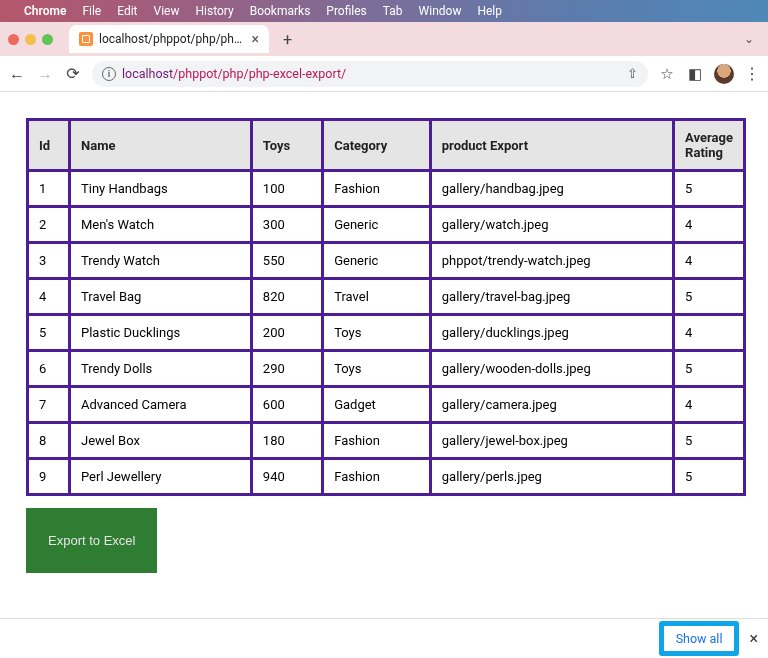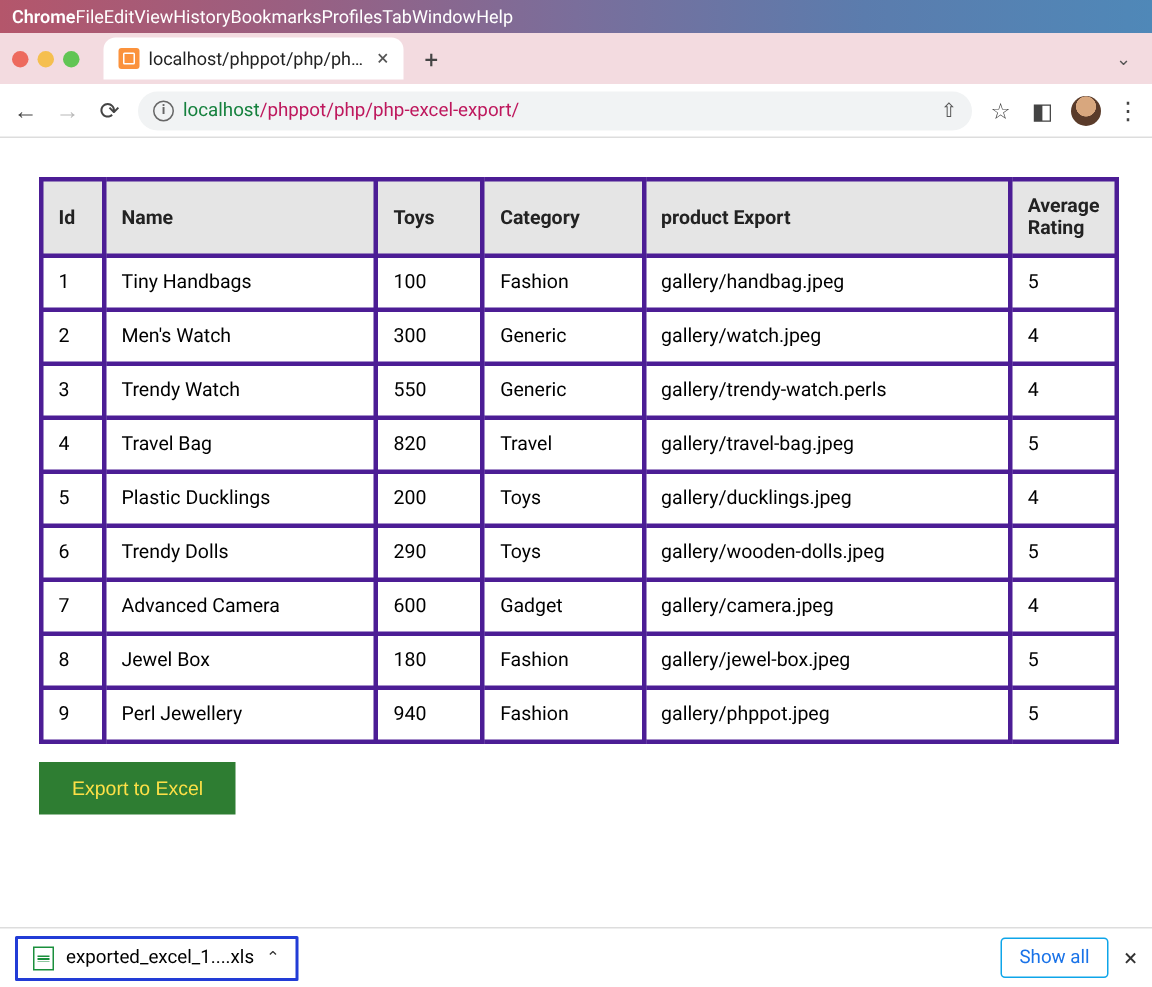--- a/index.html
+++ b/index.html
@@ -1,19 +1,19 @@
 <!DOCTYPE html>
 <html><head>
 <meta charset="utf-8">
 <style>
   * { box-sizing: border-box; margin: 0; padding: 0; }
   html, body { width: 768px; height: 658px; font-family: -apple-system, BlinkMacSystemFont, "Segoe UI", Roboto, Arial, sans-serif; overflow: hidden; }
 
   
-  .menubar { height: 22px; background: linear-gradient(90deg, #b4566b 0%, #9a5f81 25%, #7a6e9b 50%, #5b7cad 75%, #4f88b8 100%); display: flex; align-items: center; padding: 0 8px; font-size: 12px; color: #fff; gap: 0; }
+  .menubar { height: 22px; background: linear-gradient(90deg, #b4566b 0%, #9a5f81 25%, #7a6e9b 50%, #5b7cad 75%, #4f88b8 100%); display: flex; align-items: center; padding: 0 8px; font-size: 12px; color: #fff; gap: 16px; }
   .menubar .apple { font-size: 14px; }
   .menubar span { white-space: nowrap; }
   .menubar .bold { font-weight: 600; }
 
   
   .tabstrip { height: 34px; background: #f3dbe0; display: flex; align-items: center; padding: 0 8px; gap: 8px; }
   .traffic { display: flex; gap: 6px; margin-right: 8px; align-items: center; }
   .dot { width: 11px; height: 11px; border-radius: 50%; }
   .dot.red { background: #ed6a5e; }
   .dot.yellow { background: #f5bf4f; }
@@ -26,44 +26,44 @@
   .newtab { font-size: 16px; color: #444; padding: 0 6px; }
   .caret-down { margin-left: auto; margin-right: 6px; color: #555; font-size: 12px; }
 
   
   .urlrow { height: 36px; background: #fff; border-bottom: 1px solid #ddd; display: flex; align-items: center; padding: 0 8px; gap: 10px; }
   .navicon { width: 18px; text-align: center; color: #444; font-size: 16px; }
   .navicon.dim { color: #bbb; }
   .omnibox { flex: 1; height: 26px; background: #f1f3f4; border-radius: 13px; display: flex; align-items: center; padding: 0 10px; font-size: 12.5px; color: #333; gap: 6px; }
   .omnibox .info { width: 14px; height: 14px; border: 1.3px solid #666; border-radius: 50%; display: flex; align-items: center; justify-content: center; font-size: 9px; color: #666; font-weight: bold; }
   .omnibox .addr { flex: 1; white-space: nowrap; overflow: hidden; }
-  .omnibox .addr .host { color: #15803d; }
+  .omnibox .addr .host { color: #701a75; }
   .omnibox .addr .path { color: #be185d; }
   .omnibox .share { color: #555; font-size: 13px; }
   .toolbaricon { width: 18px; text-align: center; color: #444; font-size: 15px; }
   .avatar { width: 20px; height: 20px; border-radius: 50%; background: radial-gradient(circle at 50% 35%, #d8a77e 0 40%, #5a3b2a 42% 100%); }
   .kebab { font-size: 16px; color: #444; }
 
   
   .viewport { background: #fff; height: calc(658px - 22px - 34px - 36px - 40px); overflow: hidden; padding: 26px 0 0 0; }
   .page { width: 720px; margin: 0 0 0 26px; }
   table { border-collapse: collapse; width: 100%; font-size: 13px; }
   th, td { border: 3px solid #4c1d95; padding: 9px 10px; text-align: left; vertical-align: middle; }
   th { background: #e5e5e5; font-weight: 700; color: #222; }
   th.narrow, td.narrow { width: 42px; }
   th.rating, td.rating { width: 66px; }
-  .export-btn { display: inline-block; margin-top: 12px; background: #2e7d32; color: #fde047; font-size: 13px; border: none; padding: 10px 22px; cursor: pointer; }
+  .export-btn { display: inline-block; margin-top: 12px; background: #2e7d32; color: #e5e5e5; font-size: 13px; border: none; padding: 25px 22px; cursor: pointer; }
 
   
   .dlbar { position: absolute; left: 0; right: 0; bottom: 0; height: 40px; border-top: 1px solid #ddd; background: #fff; display: flex; align-items: center; padding: 0 10px; font-size: 12.5px; }
   .dlitem { display: flex; align-items: center; gap: 8px; border: 2.5px solid #223cd6; padding: 5px 10px; border-radius: 1px; }
   .dlicon { width: 14px; height: 16px; background: #fff; border: 1px solid #1a8f3c; position: relative; }
   .dlicon::after { content: ""; position: absolute; left: 2px; right: 2px; top: 5px; height: 4px; background: repeating-linear-gradient(#1a8f3c 0 1px, transparent 1px 2px); }
   .dlcaret { font-size: 11px; color: #333; }
-  .showall { margin-left: auto; color: #1a73e8; border: 1px solid #0ea5e9; padding: 5px 12px; border-radius: 3px; margin-right: 10px; }
+  .showall { margin-left: auto; color: #1a73e8; border: 5px solid #0ea5e9; padding: 5px 12px; border-radius: 3px; margin-right: 10px; }
   .dlclose { font-size: 16px; color: #333; }
 </style>
 </head>
 <body>
 
 <div class="menubar">
   <span class="apple"></span>
   <span class="bold">Chrome</span>
   <span>File</span>
   <span>Edit</span>
@@ -136,21 +136,21 @@
             <td>300</td>
             <td>Generic</td>
             <td>gallery/watch.jpeg</td>
             <td class="rating">4</td>
           </tr>
           <tr>
             <td class="narrow">3</td>
             <td>Trendy Watch</td>
             <td>550</td>
             <td>Generic</td>
-            <td>gallery/trendy-watch.perls</td>
+            <td>phppot/trendy-watch.jpeg</td>
             <td class="rating">4</td>
           </tr>
           <tr>
             <td class="narrow">4</td>
             <td>Travel Bag</td>
             <td>820</td>
             <td>Travel</td>
             <td>gallery/travel-bag.jpeg</td>
             <td class="rating">5</td>
           </tr>
@@ -184,30 +184,25 @@
             <td>180</td>
             <td>Fashion</td>
             <td>gallery/jewel-box.jpeg</td>
             <td class="rating">5</td>
           </tr>
           <tr>
             <td class="narrow">9</td>
             <td>Perl Jewellery</td>
             <td>940</td>
             <td>Fashion</td>
-            <td>gallery/phppot.jpeg</td>
+            <td>gallery/perls.jpeg</td>
             <td class="rating">5</td>
           </tr>
         </tbody>
     </table>
     <button class="export-btn">Export to Excel</button>
   </div>
 </div>
 
 <div class="dlbar">
-  <div class="dlitem">
-    <span class="dlicon"></span>
-    <span>exported_excel_1....xls</span>
-    <span class="dlcaret">⌃</span>
-  </div>
   <span class="showall">Show all</span>
   <span class="dlclose">×</span>
 </div>
 
 </body></html>

